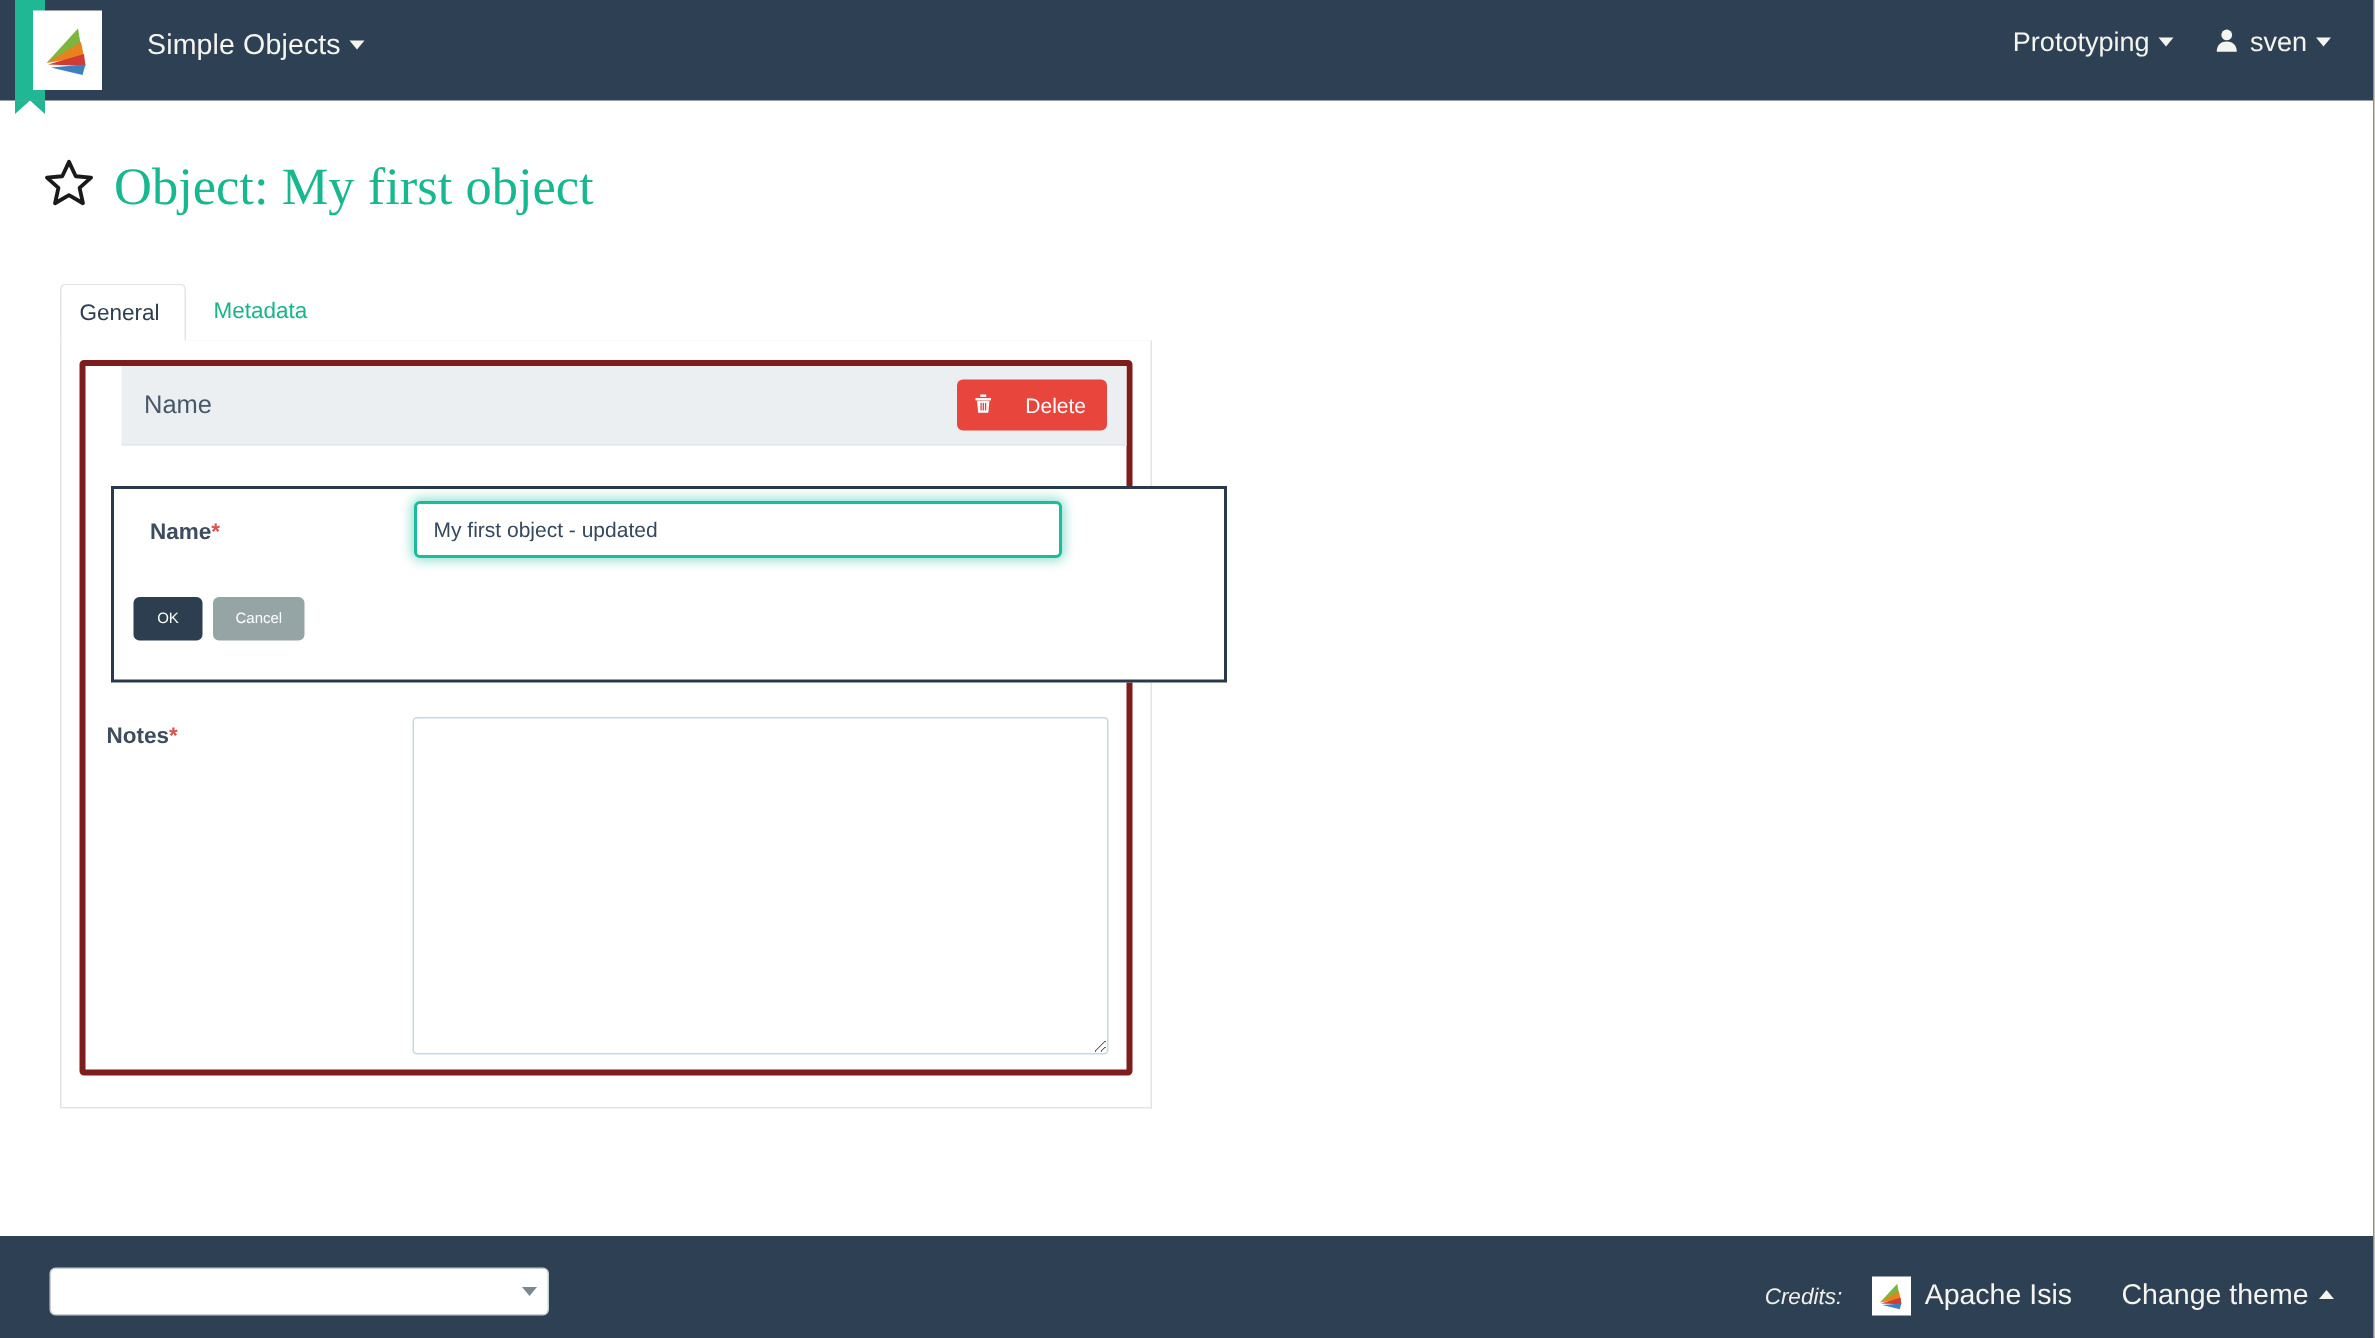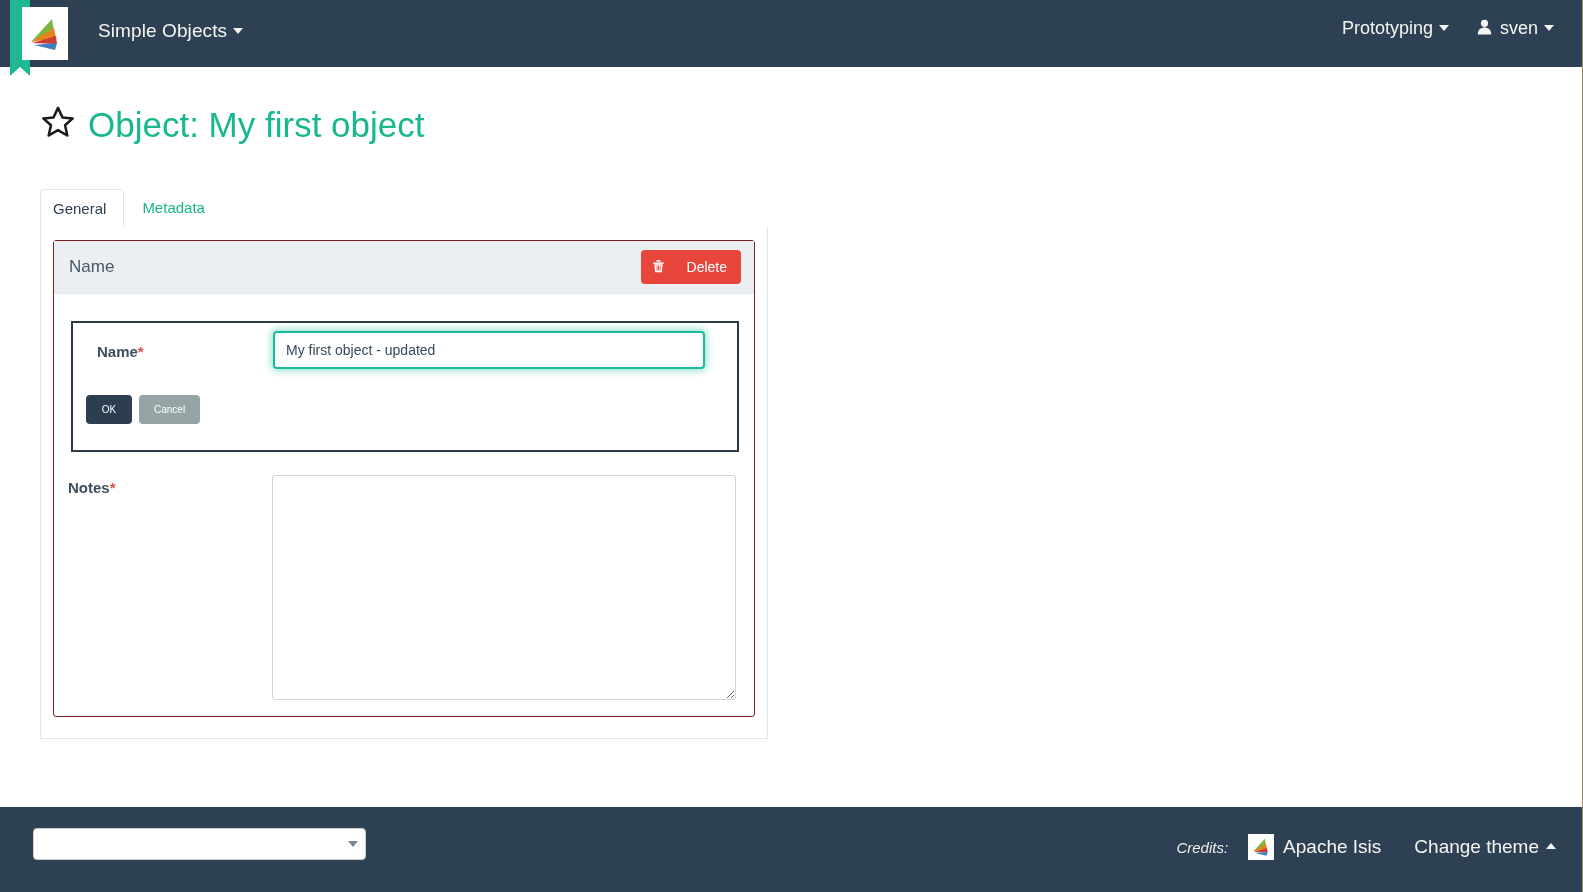--- a/index.html
+++ b/index.html
@@ -103,24 +103,25 @@
   }
   .user-icon {
     display: inline-block;
     margin-right: 8px;
     line-height: 1;
   }
 
   
   .page-head {
     position: absolute;
-    left: 40px; top: 104px;
+    left: 28px; top: 104px;
     display: flex;
     align-items: center;
     gap: 12px;
+    font-family: Liberation Serif, serif;
   }
   .star-icon { display: block; }
   .page-title {
     color: #17b890;
     font-size: 35px;
     font-weight: 400;
     line-height: 1;
   }
 
   
@@ -163,23 +164,24 @@
     border-top: none;
     background: #ffffff;
   }
 
   
   .card {
     position: absolute;
     left: 12px; top: 13px;
     width: 702px;
     height: 477px;
-    border: 1px solid #7f1d1d;
+    border: 4px solid #7f1d1d;
     border-radius: 3px;
     background: #ffffff;
+    padding-left: 24px;
   }
   .card-header {
     height: 53px;
     background: #eceff1;
     border-bottom: 1px solid #e4e7ea;
     display: flex;
     align-items: center;
     justify-content: space-between;
     padding: 0 13px 0 15px;
   }
@@ -199,21 +201,21 @@
     align-items: flex-end;
     gap: 22px;
     font-family: "Liberation Sans", sans-serif;
   }
   .trash-icon { display: inline-block; line-height: 1; }
 
   
   .edit-region {
     position: absolute;
     left: 17px; top: 80px;
-    width: 668px;
+    width: 744px;
     height: 131px;
     border: 2px solid #2b3a4a;
     background: #ffffff;
   }
   .field-row {
     position: absolute;
     left: 0; top: 0;
     width: 100%;
     height: 62px;
   }
@@ -285,21 +287,21 @@
     color: #34495e;
     padding: 6px 9px;
     outline: none;
   }
 
   
   .footer {
     position: absolute;
     left: 0; bottom: 0;
     width: 1582px;
-    height: 85px;
+    height: 68px;
     background: #2e4154;
     display: flex;
     align-items: center;
   }
   .footer-select {
     position: absolute;
     left: 33px; top: 21px;
     width: 333px;
     height: 32px;
     background: #ffffff;

